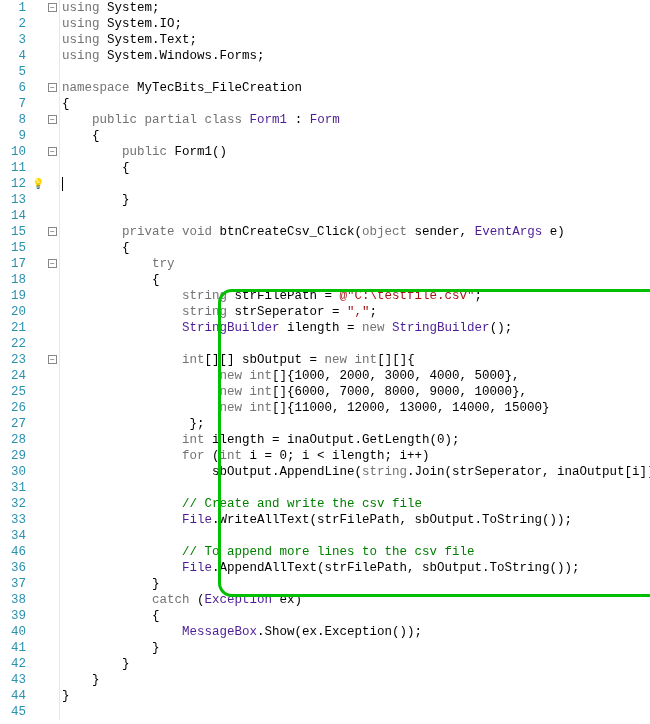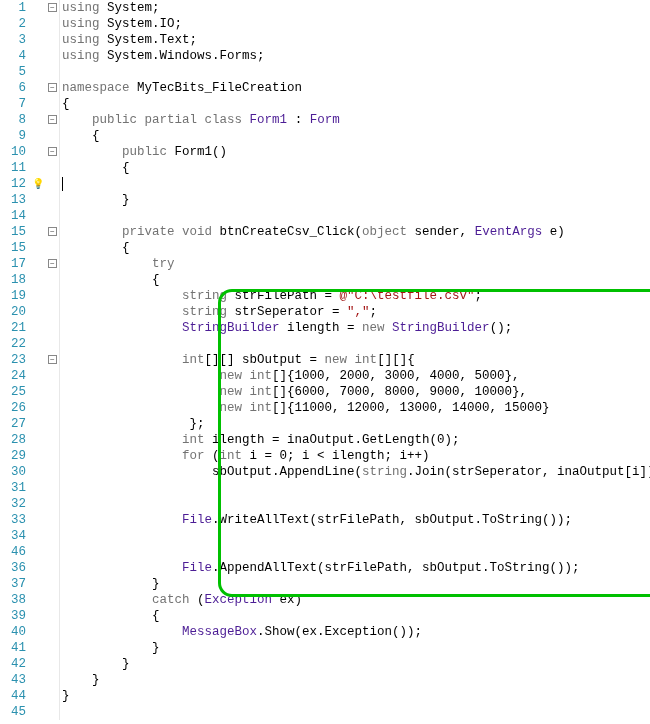--- a/index.html
+++ b/index.html
@@ -253,24 +253,24 @@
       <div class="line"><span></span></div>
       <div class="line"><span>                </span><span class="kw">int</span><span>[][] sbOutput = </span><span class="kw">new</span><span> </span><span class="kw">int</span><span>[][]{</span></div>
       <div class="line"><span>                     </span><span class="kw">new</span><span> </span><span class="kw">int</span><span>[]{1000, 2000, 3000, 4000, 5000},</span></div>
       <div class="line"><span>                     </span><span class="kw">new</span><span> </span><span class="kw">int</span><span>[]{6000, 7000, 8000, 9000, 10000},</span></div>
       <div class="line"><span>                     </span><span class="kw">new</span><span> </span><span class="kw">int</span><span>[]{11000, 12000, 13000, 14000, 15000}</span></div>
       <div class="line"><span>                 };</span></div>
       <div class="line"><span>                </span><span class="kw">int</span><span> ilength = inaOutput.GetLength(0);</span></div>
       <div class="line"><span>                </span><span class="kw">for</span><span> (</span><span class="kw">int</span><span> i = 0; i &lt; ilength; i++)</span></div>
       <div class="line"><span>                    sbOutput.AppendLine(</span><span class="kw">string</span><span>.Join(strSeperator, inaOutput[i]));</span></div>
       <div class="line"><span></span></div>
-      <div class="line"><span>                </span></div>
+      <div class="line"><span>                </span><span class="com">// Create and write the csv file</span></div>
       <div class="line"><span>                </span><span class="type">File</span><span>.WriteAllText(strFilePath, sbOutput.ToString());</span></div>
       <div class="line"><span></span></div>
-      <div class="line"><span>                </span></div>
+      <div class="line"><span>                </span><span class="com">// To append more lines to the csv file</span></div>
       <div class="line"><span>                </span><span class="type">File</span><span>.AppendAllText(strFilePath, sbOutput.ToString());</span></div>
       <div class="line"><span>            }</span></div>
       <div class="line"><span>            </span><span class="kw">catch</span><span> (</span><span class="type">Exception</span><span> ex)</span></div>
       <div class="line"><span>            {</span></div>
       <div class="line"><span>                </span><span class="type">MessageBox</span><span>.Show(ex.Exception());</span></div>
       <div class="line"><span>            }</span></div>
       <div class="line"><span>        }</span></div>
       <div class="line"><span>    }</span></div>
       <div class="line"><span>}</span></div>
       <div class="line"><span></span></div>

